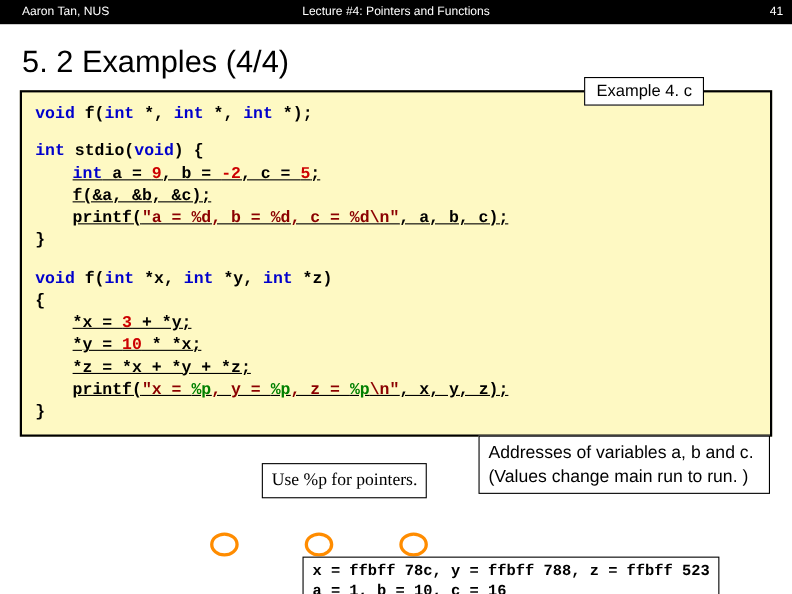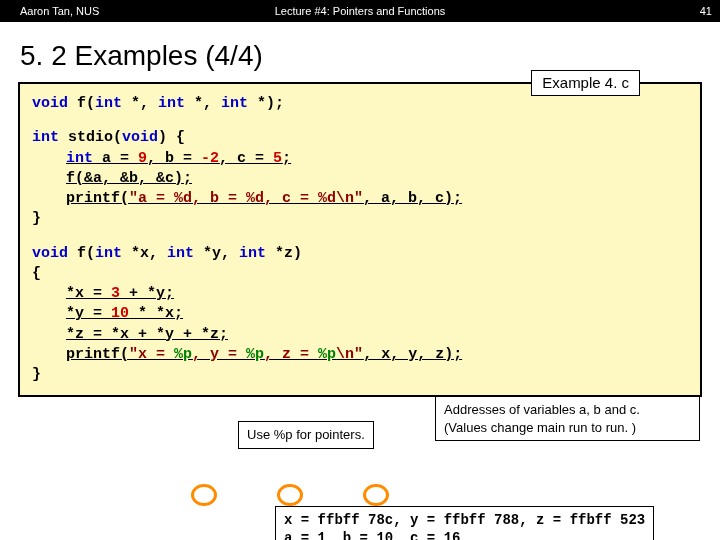--- a/index.html
+++ b/index.html
@@ -64,21 +64,21 @@
     border-radius: 50%;
     width: 26px;
     height: 22px;
     pointer-events: none;
   }
   .note-box {
     position: absolute;
     background: #fff;
     border: 1px solid #000;
     font-family: Arial, sans-serif;
-    font-size: 13px;
+    font-size: 16px;
     font-weight: normal;
     padding: 4px 8px;
   }
   .output-box {
     position: absolute;
     background: #fff;
     border: 1px solid #000;
     font-family: "Courier New", monospace;
     font-size: 14px;
     font-weight: bold;
@@ -109,21 +109,21 @@
   <div><span>}</span></div>
   <div style="height:14px"></div>
   <div><span class="c-blue">void</span><span> f(</span><span class="c-blue">int</span><span> *x, </span><span class="c-blue">int</span><span> *y, </span><span class="c-blue">int</span><span> *z)</span></div>
   <div><span>{</span></div>
   <div class="indent1"><span>*x = </span><span class="c-red">3</span><span> + *y;</span></div>
   <div class="indent1"><span>*y = </span><span class="c-red">10</span><span> * *x;</span></div>
   <div class="indent1"><span>*z = *x + *y + *z;</span></div>
   <div class="indent1"><span>printf(</span><span class="c-darkred">"x = </span><span class="c-green">%p</span><span class="c-darkred">, y = </span><span class="c-green">%p</span><span class="c-darkred">, z = </span><span class="c-green">%p</span><span class="c-darkred">\n"</span><span>, x, y, z);</span></div>
   <div><span>}</span></div>
 
-  <div class="note-box" style="left:218px; top:337px;">Use %p for pointers.</div>
+  <div class="note-box" style="left:218px; top:337px;font-family:Liberation Serif, serif;">Use %p for pointers.</div>
   <div class="note-box" style="left:415px; top:312px; width:265px;">
     <span>Addresses of variables a, b and c.</span><br><span>(Values change main run to run. )</span>
   </div>
 
   <div class="circle" style="left:171px; top:400px;"></div>
   <div class="circle" style="left:257px; top:400px;"></div>
   <div class="circle" style="left:343px; top:400px;"></div>
 
   <div class="output-box" style="left:255px; top:422px;">
     <span>x = ffbff 78c, y = ffbff 788, z = ffbff 523</span><br><span>a = 1, b = 10, c = 16</span>

